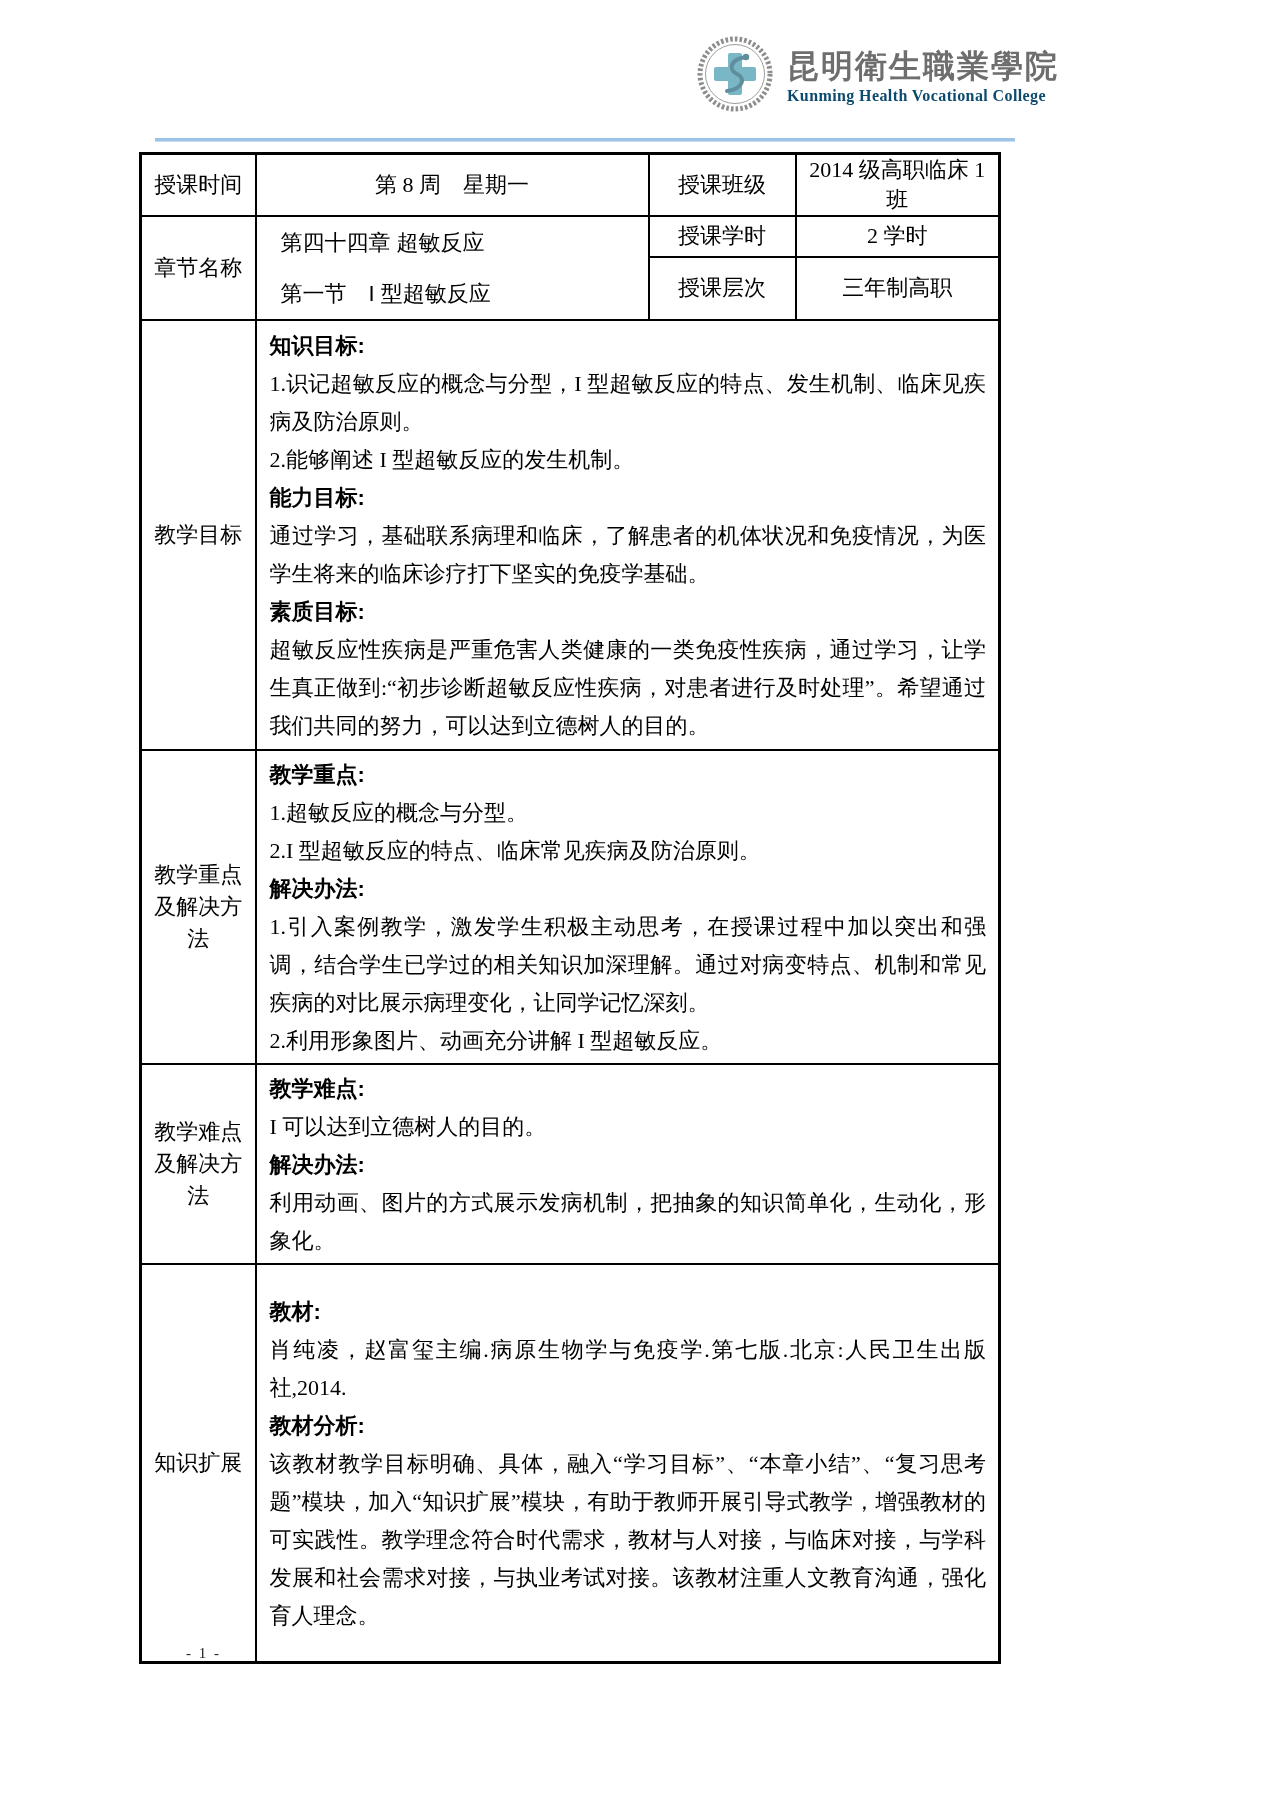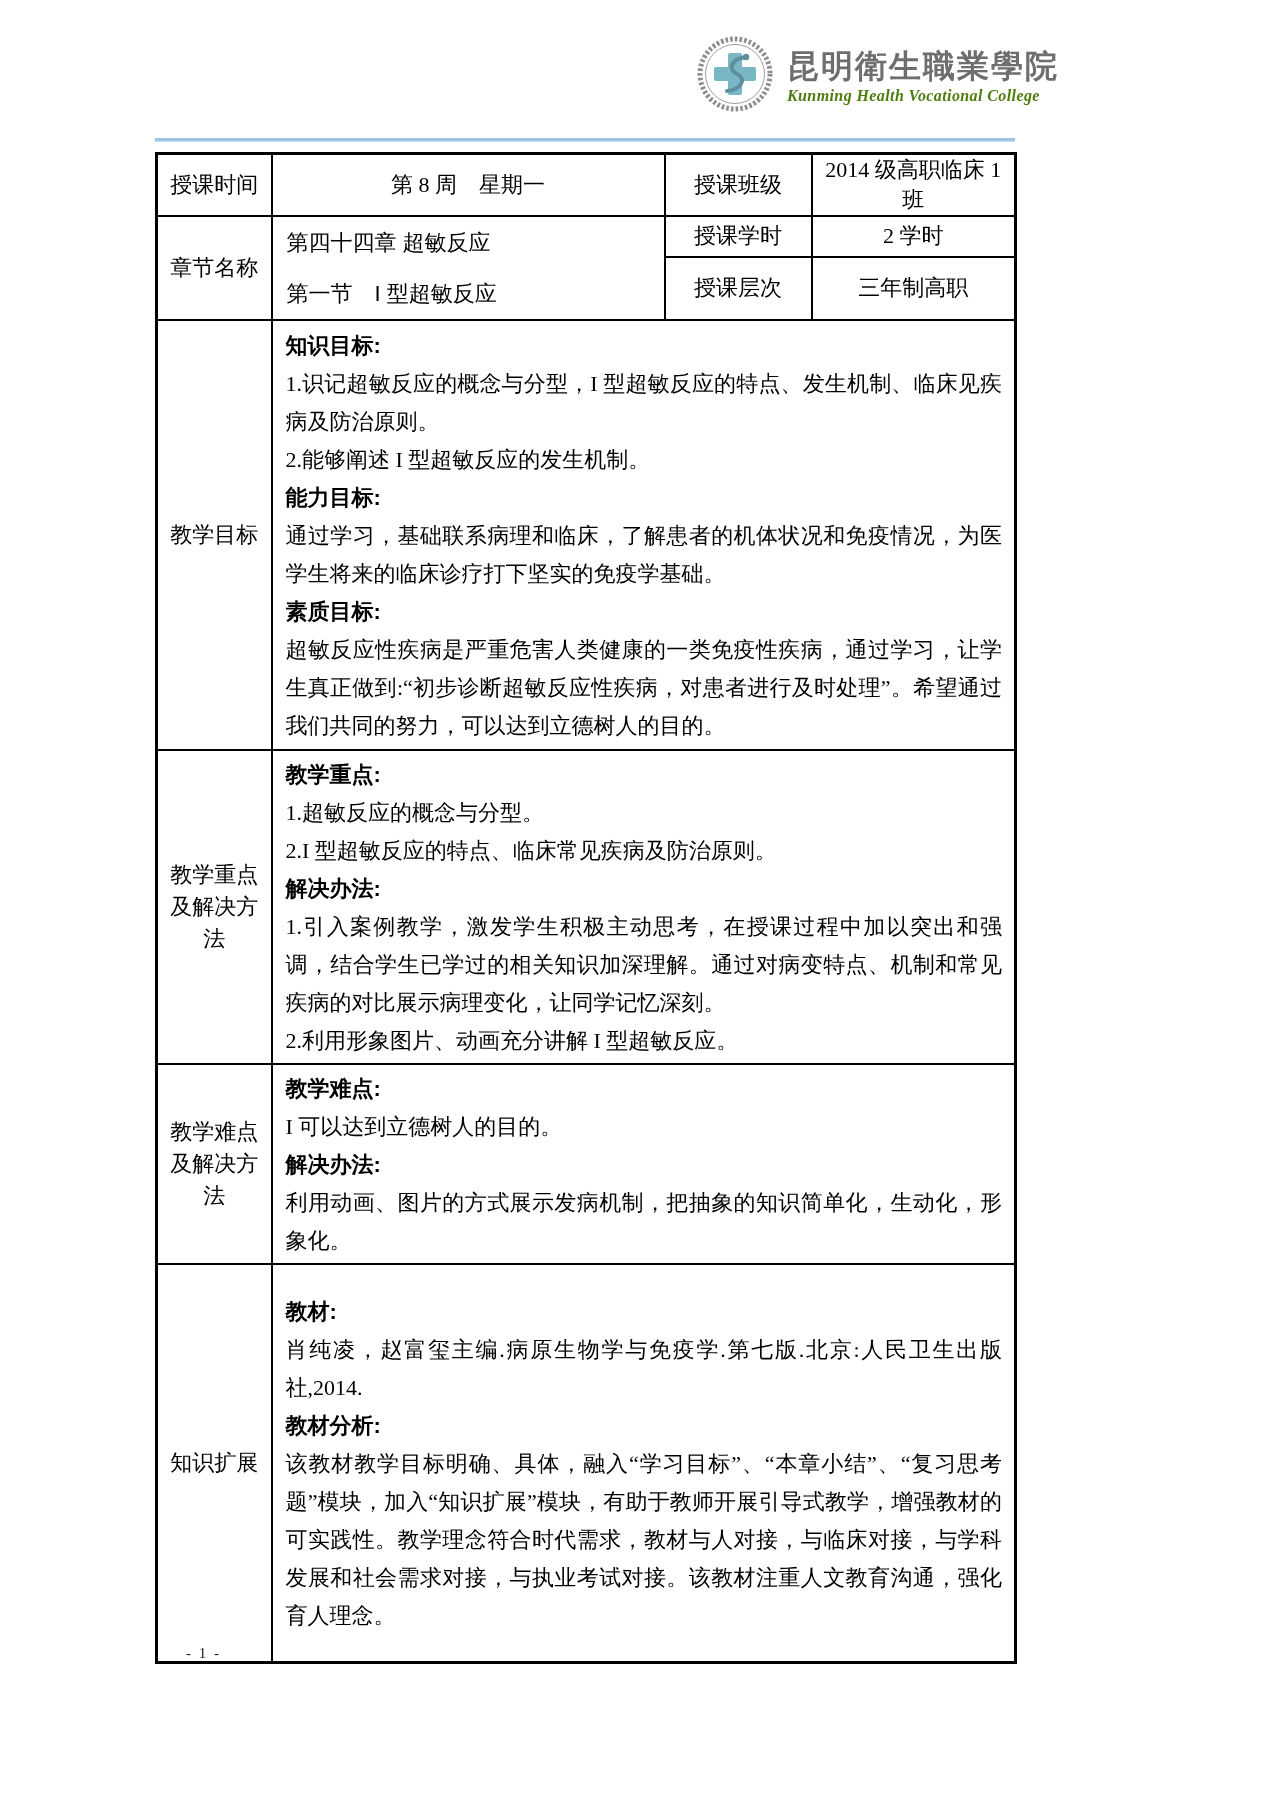--- a/index.html
+++ b/index.html
@@ -24,33 +24,32 @@
     font-size:32px;line-height:40px;
     letter-spacing:2px;
     color:#6e6e6e;
     white-space:nowrap;
   }
   .name-en{
     font-family:"Liberation Serif", serif;
     font-weight:bold;
     font-size:16px;line-height:20px;
     letter-spacing:0.4px;
-    color:#4d7c0f;
+    color:#0c4a6e;
     white-space:nowrap;
-    font-style:italic;
   }
   .blue-rule{
     position:absolute;left:155px;top:138px;
     width:860px;height:3px;
     background:#9dc3e6;
     border-bottom:1px solid #c9ddf2;
   }
   
   table.lesson{
-    position:absolute;left:155px;top:152px;
+    position:absolute;left:139px;top:152px;
     width:860px;
     border-collapse:collapse;
     table-layout:fixed;
     border:3px solid #000;
   }
   table.lesson td{
     border:2px solid #000;
     vertical-align:middle;
     overflow:hidden;
   }
@@ -66,21 +65,21 @@
   td.val{
     text-align:center;
     font-family:"Liberation Serif", sans-serif;
     font-size:22px;
     padding:0 4px;
   }
   td.chapter{
     vertical-align:middle;
     font-family:"Liberation Sans", sans-serif;
     font-size:22px;line-height:51px;
-    padding:0 0 0 14px;
+    padding:0 0 0 24px;
   }
   td.content{
     vertical-align:top;
     padding:5px 12px 3px 13px;
   }
   td.content p{
     margin:0;
     font-size:22px;
     line-height:38px;
   }

